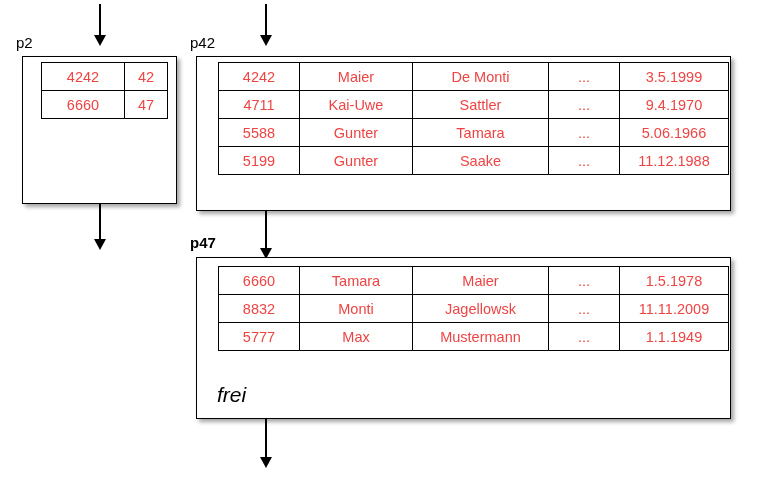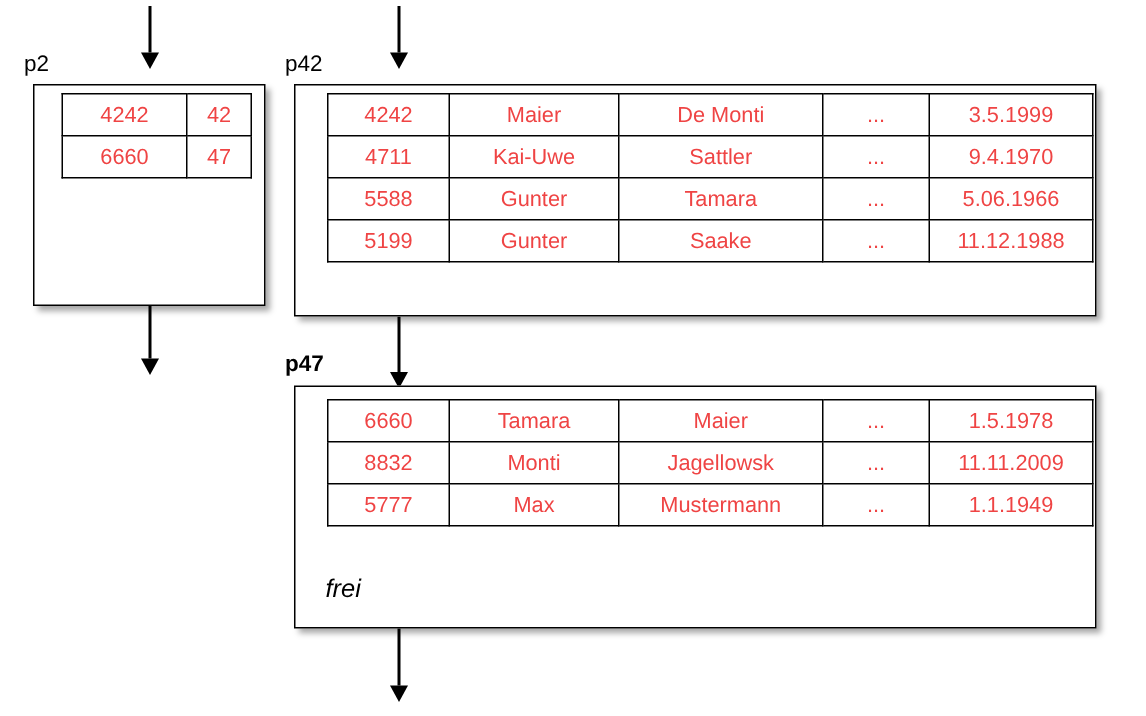--- a/index.html
+++ b/index.html
@@ -59,21 +59,21 @@
 
   
   .data td.c0 { width: 80px; }
   .data td.c1 { width: 112px; }
   .data td.c2 { width: 135px; margin-left: 32px; }
   .data td.c3 { width: 70px; }
   .data td.c4 { width: 108px; }
 
   .freetext {
     position: absolute;
-    font-size: 17px;
+    font-size: 21px;
     font-style: italic;
     color: #000000;
     font-family: "Liberation Sans", sans-serif;
   }
 
   
   .arrow {
     position: absolute;
   }
   .arrow .shaft {

